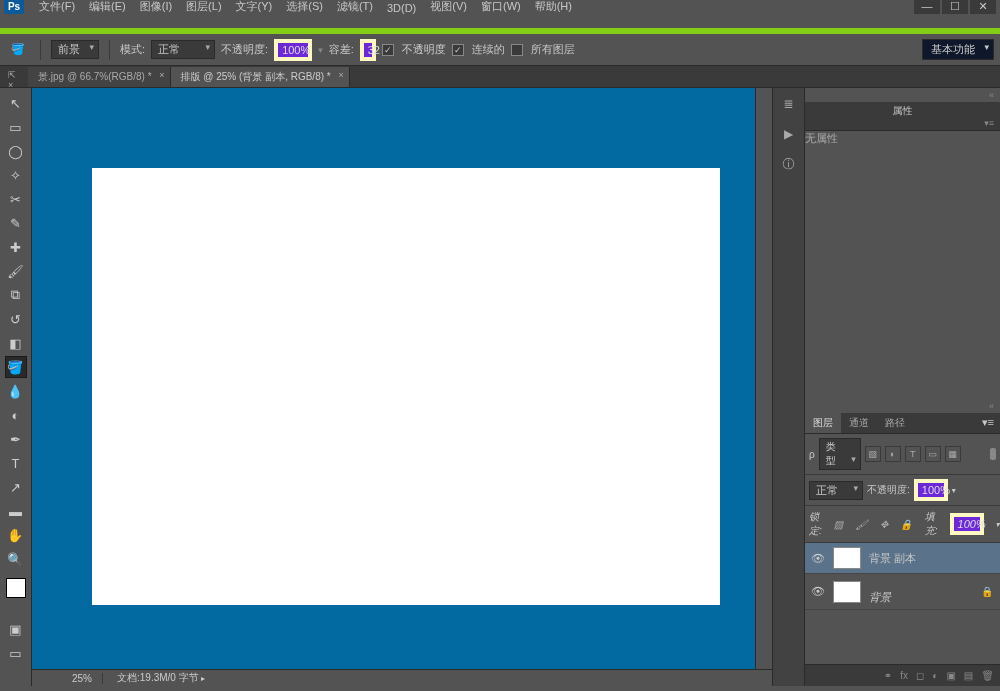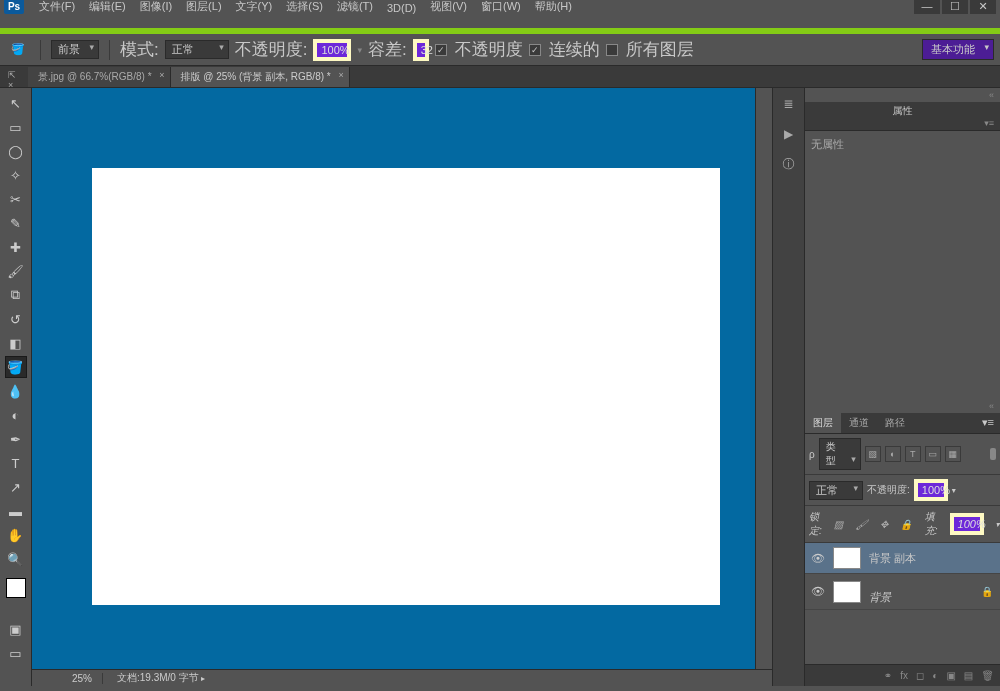--- a/index.html
+++ b/index.html
@@ -12,23 +12,23 @@
 .window-controls { margin-left: auto; display: flex; gap: 2px; }
 .win-btn { width: 26px; height: 16px; background: #3a3a3a; display: flex; align-items: center; justify-content: center; font-size: 11px; cursor: pointer; }
 
 
 .optbar { height: 32px; background: #535353; display: flex; align-items: center; padding: 0 6px; border-bottom: 1px solid #2a2a2a; gap: 6px; }
 .tool-preview { width: 24px; height: 24px; display: flex; align-items: center; justify-content: center; }
 .opt-sep { width: 1px; height: 20px; background: #3a3a3a; margin: 0 4px; }
 .dropdown { background: #3a3a3a; border: 1px solid #2a2a2a; padding: 1px 18px 1px 6px; position: relative; font-size: 11px; }
 .dropdown::after { content: "▾"; position: absolute; right: 4px; font-size: 9px; color: #aaa; }
 .num-input { background: #6d28d9; border: 4px solid #fef9c3; padding: 1px 4px; width: 38px; text-align: left; color: #ddd; font-size: 11px; }
-.opt-label { font-size: 17px; }
+.opt-label { font-size: 11px; }
 .checkbox { width: 12px; height: 12px; background: #3a3a3a; border: 1px solid #888; display: inline-flex; align-items: center; justify-content: center; font-size: 9px; margin-right: 2px; }
-.right-btn { margin-left: auto; background: #4c1d95; border: 1px solid #2a2a2a; padding: 2px 18px 2px 8px; position: relative; font-size: 11px; }
+.right-btn { margin-left: auto; background: #0f172a; border: 1px solid #2a2a2a; padding: 2px 18px 2px 8px; position: relative; font-size: 11px; }
 .right-btn::after { content: "▾"; position: absolute; right: 4px; font-size: 9px; }
 
 
 .tabbar { height: 22px; background: #3a3a3a; display: flex; align-items: flex-end; padding-left: 8px; border-bottom: 1px solid #2a2a2a; }
 .tab-pin { width: 14px; height: 14px; font-size: 9px; color: #aaa; margin-right: 6px; align-self: center; }
 .tab { padding: 3px 18px 3px 10px; background: #535353; color: #ccc; font-size: 10px; border-right: 1px solid #2a2a2a; position: relative; }
 .tab.inactive { background: #434343; color: #aaa; }
 .tab .close { position: absolute; right: 5px; top: 3px; font-size: 9px; color: #aaa; }
 
 
@@ -45,21 +45,21 @@
 .scrollbar-h { position: absolute; bottom: 0; left: 0; right: 0; height: 17px; background: #535353; border-top: 1px solid #2a2a2a; display: flex; align-items: center; }
 .scrollbar-v { position: absolute; top: 0; right: 0; bottom: 17px; width: 17px; background: #535353; border-left: 1px solid #2a2a2a; }
 .scrollbar-h .thumb { position: absolute; left: 380px; width: 120px; height: 11px; top: 3px; background: #6a6a6a; border-radius: 2px; }
 
 .side-strip { width: 32px; background: #424242; border-left: 1px solid #2a2a2a; display: flex; flex-direction: column; align-items: center; padding-top: 6px; gap: 10px; }
 .side-icon { width: 20px; height: 20px; color: #aaa; display: flex; align-items: center; justify-content: center; font-size: 12px; }
 
 .panels { width: 196px; background: #535353; border-left: 1px solid #2a2a2a; display: flex; flex-direction: column; }
 .panel-head { background: #3a3a3a; padding: 2px 6px; font-size: 10px; border-bottom: 1px solid #2a2a2a; display: flex; align-items: center; flex-direction: column; }
 .panel-head .menu-grip { margin-left: auto; font-size: 9px; color: #888; }
-.panel-body { padding: 6px; flex: 0 0 auto; }
+.panel-body { flex: 0 0 auto; }
 .prop-body { height: 268px; font-size: 11px; color: #aaa; }
 .panel-collapse-icon { text-align: right; padding: 2px 6px; font-size: 9px; color: #888; }
 
 .layers-panel { flex: 1; display: flex; flex-direction: column; }
 .layer-tabs { display: flex; background: #3a3a3a; border-bottom: 1px solid #2a2a2a; }
 .ltab { padding: 3px 8px; font-size: 10px; color: #aaa; }
 .ltab.active { background: #535353; color: #ddd; }
 .layer-filter { display: flex; align-items: center; padding: 4px; gap: 4px; border-bottom: 1px solid #3a3a3a; }
 .filter-icon { width: 16px; height: 16px; border: 1px solid #3a3a3a; display: flex; align-items: center; justify-content: center; font-size: 9px; color: #aaa; }
 .layer-opts { display: flex; align-items: center; padding: 4px; gap: 4px; border-bottom: 1px solid #3a3a3a; font-size: 10px; }

